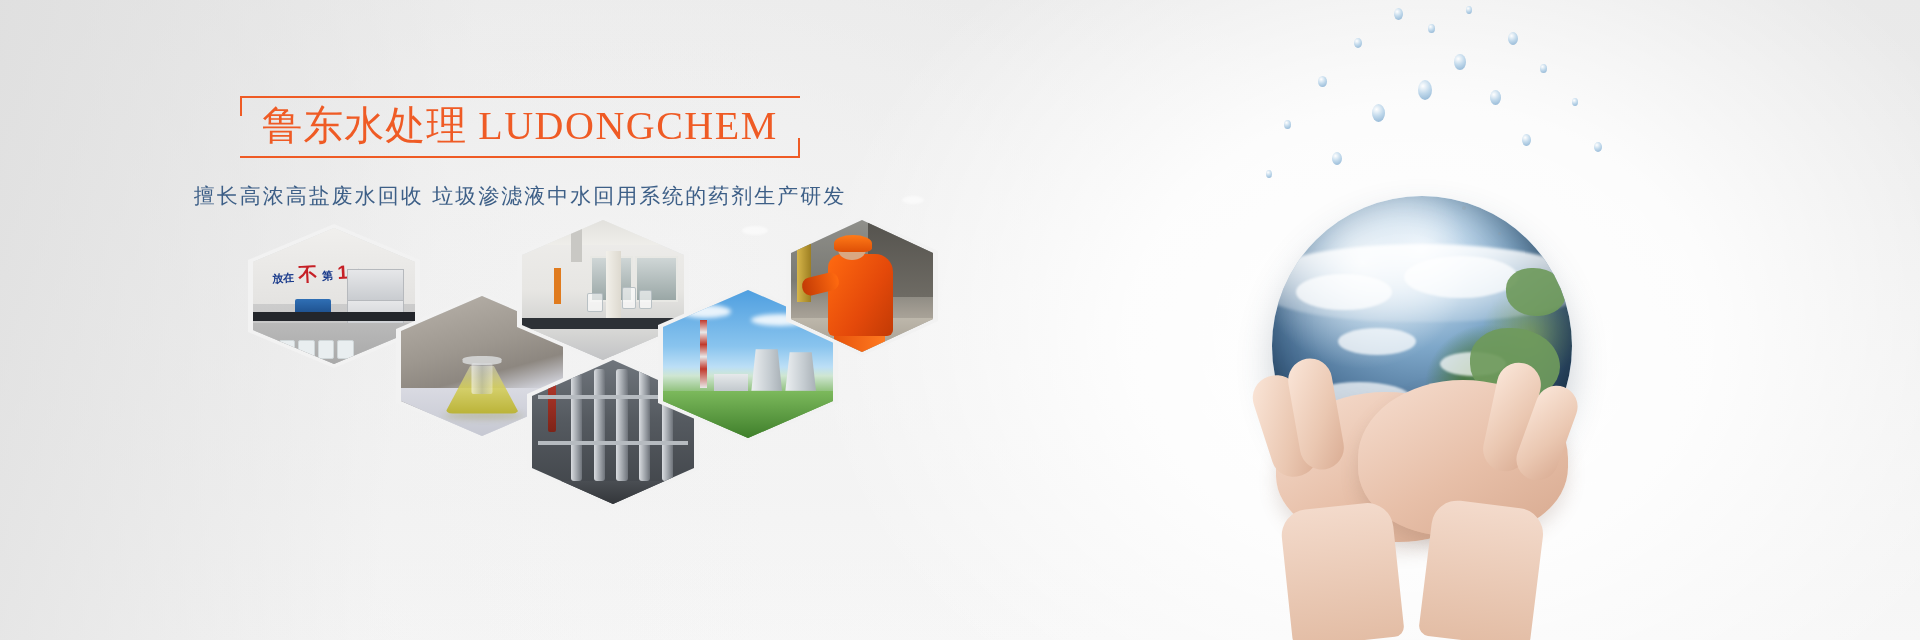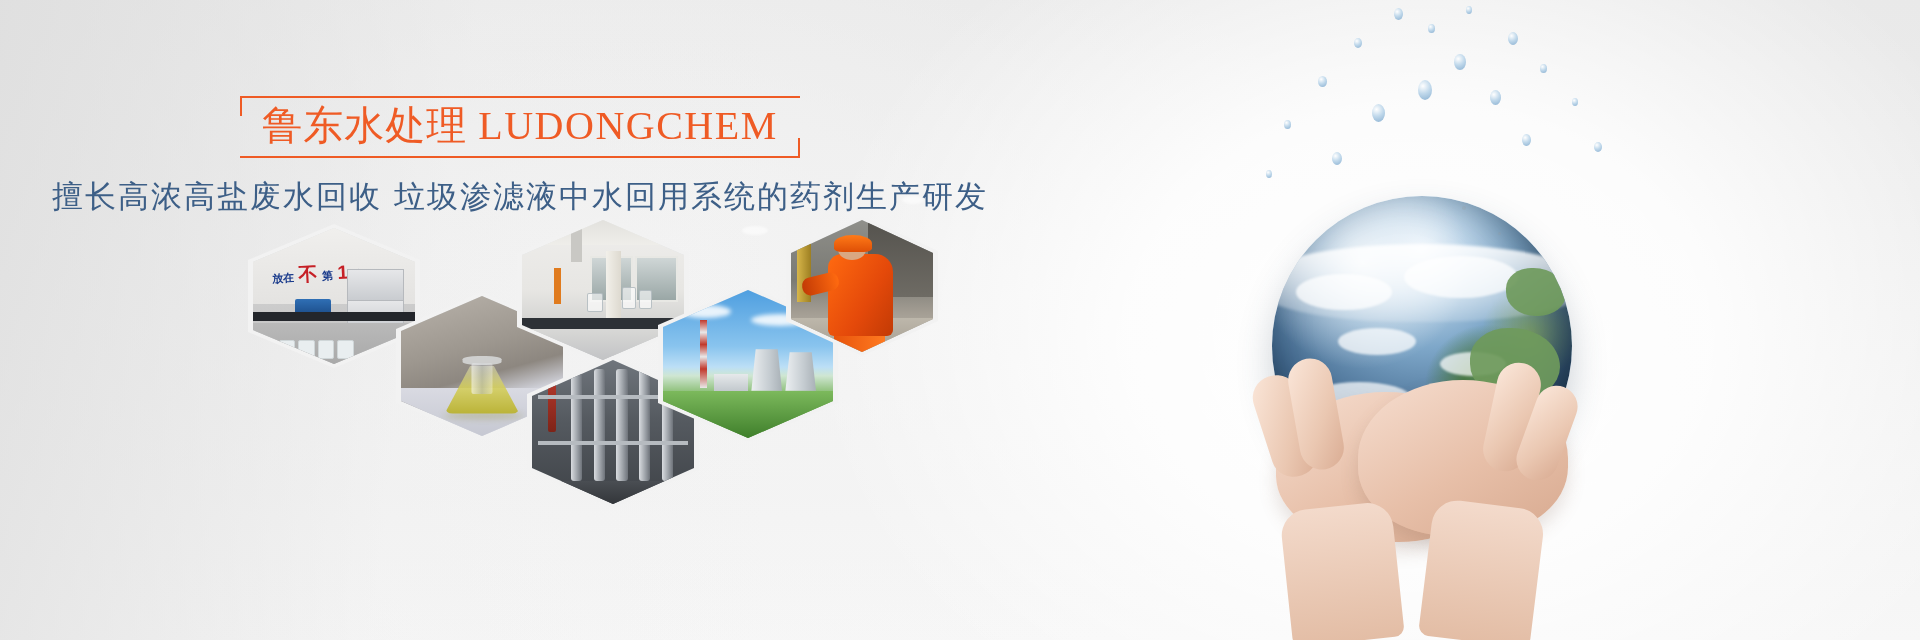--- a/index.html
+++ b/index.html
@@ -31,21 +31,21 @@
   .title-wrap .brk{position:absolute;width:2px;height:20px;background:#ef5b25;}
   .title-wrap .brk.l{left:0;top:0;}
   .title-wrap .brk.r{right:0;bottom:0;}
   .title{
     font-family:"Liberation Serif","DejaVu Serif",serif;
     font-size:40px;line-height:48px;color:#ef5b25;white-space:nowrap;
     letter-spacing:1px;
   }
   .title .en{letter-spacing:1.5px;}
   .subtitle{
-    margin-top:18px;font-size:31px;line-height:40px;color:#3d5f87;
+    margin-top:18px;font-size:21px;line-height:40px;color:#3d5f87;
     letter-spacing:2px;white-space:nowrap;
     font-family:"DejaVu Sans","Liberation Sans",sans-serif;
   }
 
   
   .hexes{position:absolute;left:0;top:0;width:1040px;height:640px;}
   .hex{
     position:absolute;
     -webkit-clip-path:polygon(50% 0%,100% 25%,100% 75%,50% 100%,0% 75%,0% 25%);
     clip-path:polygon(50% 0%,100% 25%,100% 75%,50% 100%,0% 75%,0% 25%);

